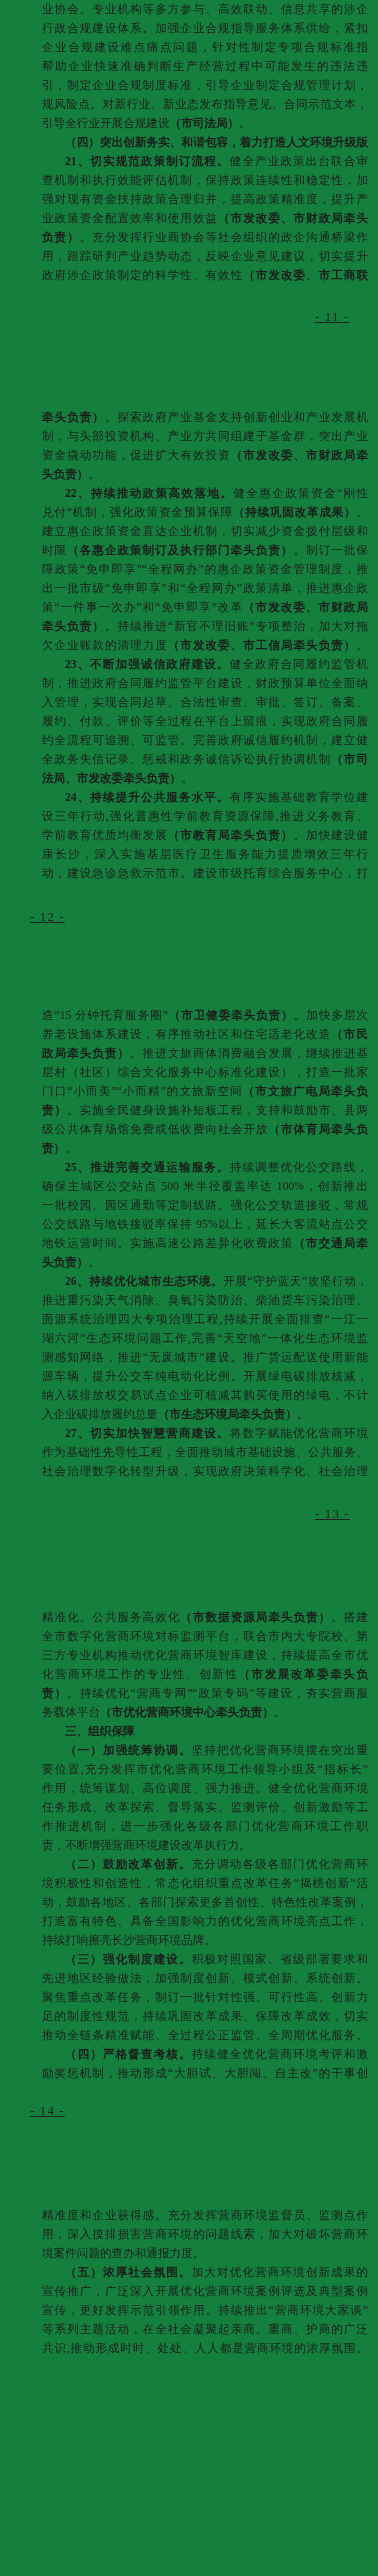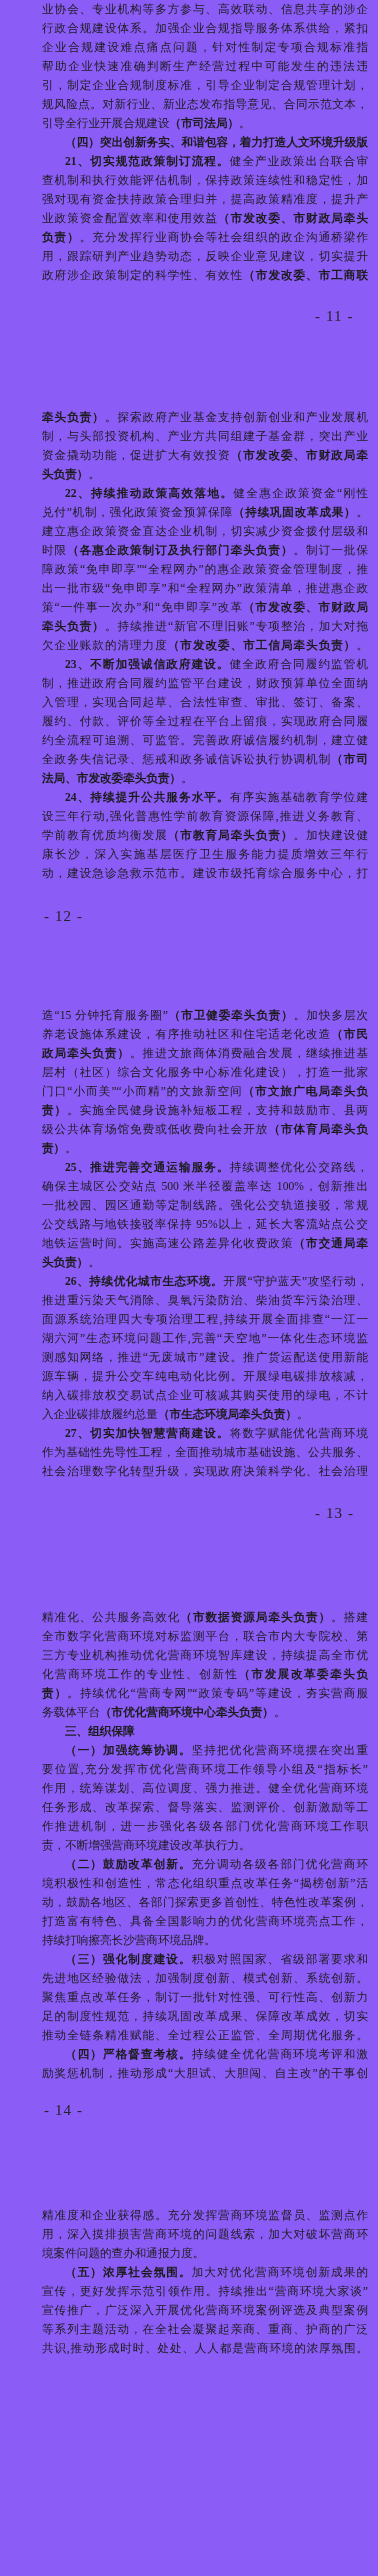--- a/index.html
+++ b/index.html
@@ -1,21 +1,21 @@
 <!DOCTYPE html>
 <html style="font-size:8.5px"><head>
 <meta charset="utf-8">
 <style>
   html, body { margin: 0; padding: 0; background: #e8e8e8; }
   #frame {
     position: relative;
     width: 378px;
     height: 2576px;
     margin: 0 auto;
-    background: #8b5cf6;
+    background: #15803d;
     overflow: hidden;
     font-family: "Liberation Serif", "DejaVu Serif", serif;
     color: #1c1c1c;
   }
   .page-block {
     position: absolute;
     left: 42px;
     width: 326px;
   }
   .line {
@@ -27,26 +27,27 @@
     white-space: normal;
     overflow: visible;
   }
   .line.just { text-align-last: justify; }
   .line.ind  { text-indent: 23px; }
   .seg.b { font-weight: 700; }
   .pagenum {
     position: absolute;
     height: 11.6px;
     line-height: 11.6px;
-    font-size: 15px;
+    font-size: 13px;
     letter-spacing: 1.1px;
     color: #222222;
+    text-decoration: underline;
   }
   .pagenum.right { left: 315px; }
-  .pagenum.left  { left: 30px; margin-left: 14px; }
+  .pagenum.left  { left: 30px; }
 </style>
 </head>
 <body>
 
 <div id="frame">
   <div>
       <div class="page-block" style="top: 0px;">
         <div class="line just"><span class="seg">业协会、专业机构等多方参与、高效联动、信息共享的涉企</span></div>
         <div class="line just"><span class="seg">行政合规建设体系。加强企业合规指导服务体系供给，紧扣</span></div>
         <div class="line just"><span class="seg">企业合规建设难点痛点问题，针对性制定专项合规标准指</span></div>
@@ -146,20 +147,20 @@
         <div class="line just"><span class="seg">推动全链条精准赋能、全过程公正监管、全周期优化服务。</span></div>
         <div class="line just ind"><span class="seg b">（四）严格督查考核。</span><span class="seg">持续健全优化营商环境考评和激</span></div>
         <div class="line just"><span class="seg">励奖惩机制，推动形成“大胆试、大胆闯、自主改”的干事创</span></div>
       </div>
       <div class="pagenum left" style="top: 2105px;">- 14 -</div>
       <div class="page-block" style="top: 2206px;">
         <div class="line just"><span class="seg">精准度和企业获得感。充分发挥营商环境监督员、监测点作</span></div>
         <div class="line just"><span class="seg">用，深入摸排损害营商环境的问题线索，加大对破坏营商环</span></div>
         <div class="line"><span class="seg">境案件问题的查办和通报力度。</span></div>
         <div class="line just ind"><span class="seg b">（五）浓厚社会氛围。</span><span class="seg">加大对优化营商环境创新成果的</span></div>
+        <div class="line just"><span class="seg">宣传推广，广泛深入开展优化营商环境案例评选及典型案例</span></div>
         <div class="line just"><span class="seg">宣传，更好发挥示范引领作用。持续推出“营商环境大家谈”</span></div>
-        <div class="line just"><span class="seg">宣传推广，广泛深入开展优化营商环境案例评选及典型案例</span></div>
         <div class="line just"><span class="seg">等系列主题活动，在全社会凝聚起亲商、重商、护商的广泛</span></div>
         <div class="line just"><span class="seg">共识,推动形成时时、处处、人人都是营商环境的浓厚氛围。</span></div>
       </div>
     </div>
 </div>
 
 
 </body></html>

